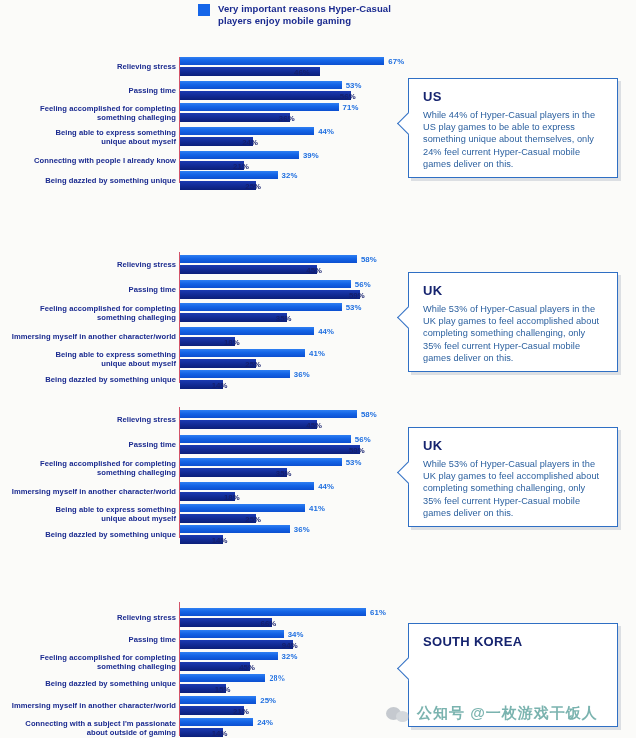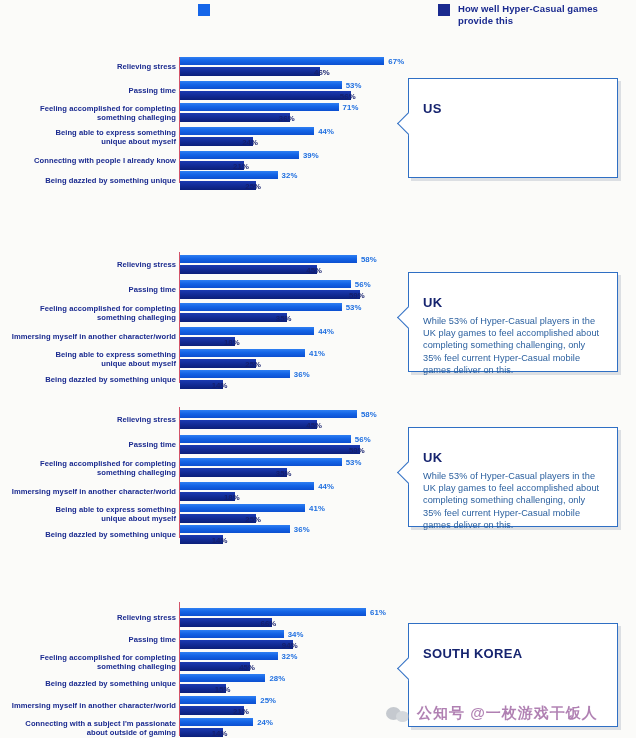--- a/index.html
+++ b/index.html
@@ -60,21 +60,21 @@
   }
   .vlabel.light{color:#1f6fe0;}
   .vlabel.dark{color:#141f6e;}
 
   
   .callout{
     position:absolute;
     background:#ffffff;
     border:1.4px solid #2f6fc4;
     box-shadow:3px 3px 0 rgba(150,160,175,.30);
-    padding:22px 12px 10px 14px;
+    padding:10px 12px 10px 14px;
     box-sizing:border-box;
   }
   .callout .notch{
     position:absolute;left:-13px;top:32px;width:13px;height:26px;
     overflow:hidden;
   }
   .callout .notch:before{
     content:"";position:absolute;left:5px;top:3px;
     width:18px;height:18px;background:#ffffff;
     border-left:1.4px solid #2f6fc4;border-bottom:1.4px solid #2f6fc4;
@@ -101,48 +101,45 @@
   }
   .wm-icon{
     width:26px;height:18px;position:relative;flex:0 0 26px;
   }
   .wm-icon i{
     position:absolute;border-radius:50%;background:#9aa2ad;display:block;
   }
   .wm-icon i:nth-child(1){width:15px;height:13px;left:0;top:2px;}
   .wm-icon i:nth-child(2){width:13px;height:11px;left:10px;top:6px;background:#b6bcc5;}
   .wm-text{
-    font-size:15px;font-weight:bold;color:#701a75;
+    font-size:15px;font-weight:bold;color:#0f766e;
     white-space:nowrap;letter-spacing:1px;
     text-shadow:0 1px 0 rgba(255,255,255,.6);
   }
 </style>
 </head>
 <body>
 
 <div class="legend">
   <div class="legend-item a">
     <span class="swatch light"></span>
-  </div>
-  <div class="legend-item b">
-    <span class="swatch dark"></span>
-    <span class="legend-text">How well Hyper-Casual games
-provide this</span>
+    <span class="legend-text">Very important reasons Hyper-Casual
+players enjoy mobile gaming</span>
   </div>
 </div>
 
 <div class="section sec0">
   <div class="plot">
     <div class="axis"></div>
   <div class="grp" style="top: 2px;">
         <div class="cat" style="top: 6px;">Relieving stress</div>
         <div class="bar light" style="top: 0px; height: 8px; width: 204.35px;"></div>
         <div class="vlabel light" style="top: 0px; left: 388.35px;">67%</div>
         <div class="bar dark" style="top: 10px; height: 9px; width: 140.3px;"></div>
-        <div class="vlabel dark" style="top: 11px; left: 314px;">46%</div>
+        <div class="vlabel dark" style="top: 11px; left: 294px;">46%</div>
       </div>
       <div class="grp" style="top: 26px;">
         <div class="cat" style="top: 6px;">Passing time</div>
         <div class="bar light" style="top: 0px; height: 8px; width: 161.65px;"></div>
         <div class="vlabel light" style="top: 0px; left: 345.65px;">53%</div>
         <div class="bar dark" style="top: 10px; height: 9px; width: 170.8px;"></div>
         <div class="vlabel dark" style="top: 11px; left: 339.8px;">56%</div>
       </div>
       <div class="grp" style="top: 48px;">
         <div class="cat" style="top: 2px;">Feeling accomplished for completing
@@ -295,21 +292,21 @@
         <div class="cat" style="top: 2px;">Feeling accomplished for completing
 something challeging</div>
         <div class="bar light" style="top: 0px; height: 8px; width: 97.6px;"></div>
         <div class="vlabel light" style="top: 0px; left: 281.6px;">32%</div>
         <div class="bar dark" style="top: 10px; height: 9px; width: 70.15px;"></div>
         <div class="vlabel dark" style="top: 11px; left: 239.15px;">45%</div>
       </div>
       <div class="grp" style="top: 74px;">
         <div class="cat" style="top: 6px;">Being dazzled by something unique</div>
         <div class="bar light" style="top: 0px; height: 8px; width: 85.4px;"></div>
-        <div class="vlabel light" style="top: 0px; left: 269.4px;">28%</div>
+        <div class="vlabel light" style="top: 0px; left: 269.4px; font-family: Liberation Serif, serif;">28%</div>
         <div class="bar dark" style="top: 10px; height: 9px; width: 45.75px;"></div>
         <div class="vlabel dark" style="top: 11px; left: 214.75px;">15%</div>
       </div>
       <div class="grp" style="top: 96px;">
         <div class="cat" style="top: 6px;">Immersing myself in another character/world</div>
         <div class="bar light" style="top: 0px; height: 8px; width: 76.25px;"></div>
         <div class="vlabel light" style="top: 0px; left: 260.25px;">25%</div>
         <div class="bar dark" style="top: 10px; height: 9px; width: 64.05px;"></div>
         <div class="vlabel dark" style="top: 11px; left: 233.05px;">21%</div>
       </div>
@@ -320,20 +317,21 @@
         <div class="vlabel light" style="top: 0px; left: 257.2px;">24%</div>
         <div class="bar dark" style="top: 10px; height: 9px; width: 42.7px;"></div>
         <div class="vlabel dark" style="top: 11px; left: 211.7px;">14%</div>
       </div>
     </div>
 </div>
 
 <div class="callout c0">
   <span class="notch"></span>
   <div class="co-title">US</div>
+  <div class="co-body">While 44% of Hyper-Casual players in the US play games to be able to express something unique about themselves, only 24% feel current Hyper-Casual mobile games deliver on this.</div>
 </div>
 <div class="callout c1">
   <span class="notch"></span>
   <div class="co-title">UK</div>
   <div class="co-body">While 53% of Hyper-Casual players in the UK play games to feel accomplished about completing something challenging, only 35% feel current Hyper-Casual mobile games deliver on this.</div>
 </div>
 <div class="callout c2">
   <span class="notch"></span>
   <div class="co-title">UK</div>
   <div class="co-body">While 53% of Hyper-Casual players in the UK play games to feel accomplished about completing something challenging, only 35% feel current Hyper-Casual mobile games deliver on this.</div>

